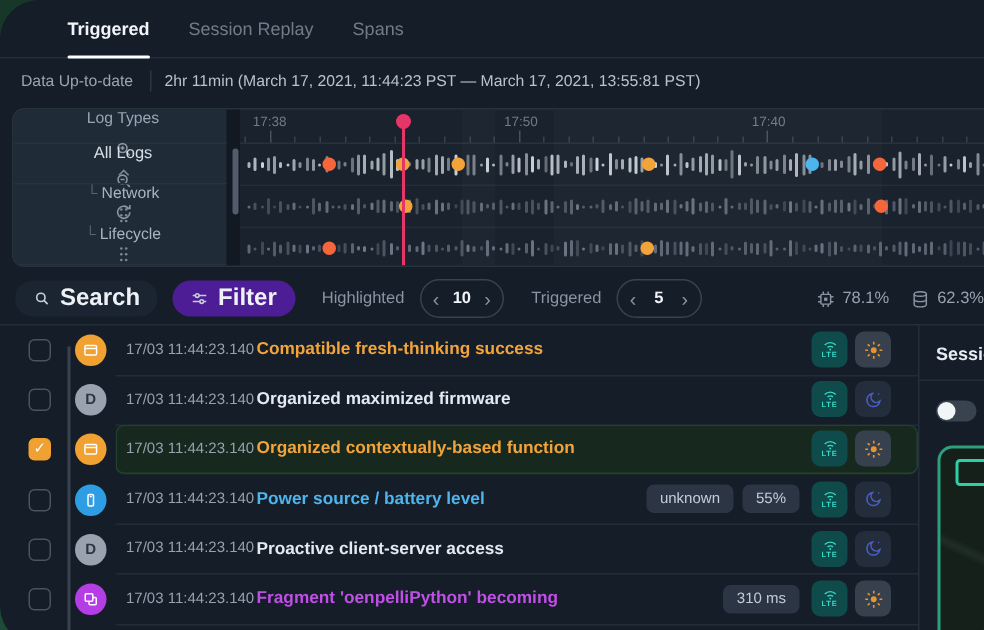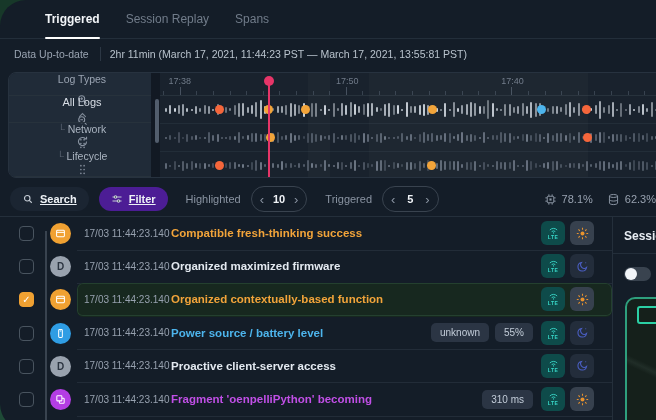--- a/index.html
+++ b/index.html
@@ -54,21 +54,21 @@
   .bars span{flex:none;width:2px;border-radius:1px;}
   .wave-bright .bars span{background:#cdd4dc;}
   .wave-dim .bars span{background:#6e7886;}
   .dot{position:absolute;top:50%;width:9px;height:9px;margin:-4.5px 0 0 -4.5px;border-radius:50%;z-index:4;}
   .playhead{position:absolute;top:8px;bottom:0;width:2px;background:#e63568;z-index:5;cursor:ew-resize;}
   .playhead::before{content:"";position:absolute;top:-5px;left:-4px;width:10px;height:10px;border-radius:50%;background:#e63568;}
 
   
   .toolbar{display:flex;align-items:center;height:34px;margin-top:4px;padding:0 44px 0 10px;gap:10px;}
   .pill{display:flex;align-items:center;gap:6px;height:24px;padding:0 12px;border-radius:13px;
-        font-size:11px;font-weight:bold;color:#eef2f6;cursor:pointer;text-decoration:underline;}
+        font-size:16px;font-weight:bold;color:#eef2f6;cursor:pointer;}
   .pill svg{width:12px;height:12px;color:#c6cdd6;}
   .pill.search{background:#1b2532;}
   .pill.filter{background:#4c1d95;}
   .tl-label{font-size:11px;color:#8a94a2;margin-left:8px;}
   .stepper{display:flex;align-items:center;height:24px;border:1px solid #39434f;border-radius:13px;padding:0 8px;gap:7px;}
   .stepper .ch{color:#8a94a2;font-size:13px;cursor:pointer;line-height:1;}
   .stepper .val{min-width:16px;text-align:center;font-size:11px;font-weight:bold;color:#f0f3f7;}
   .usage{display:flex;align-items:center;gap:5px;font-size:11px;color:#98a2b0;}
   .usage svg{width:13px;height:13px;color:#8a94a2;}
   .tb-right{margin-left:auto;display:flex;align-items:center;gap:14px;}

